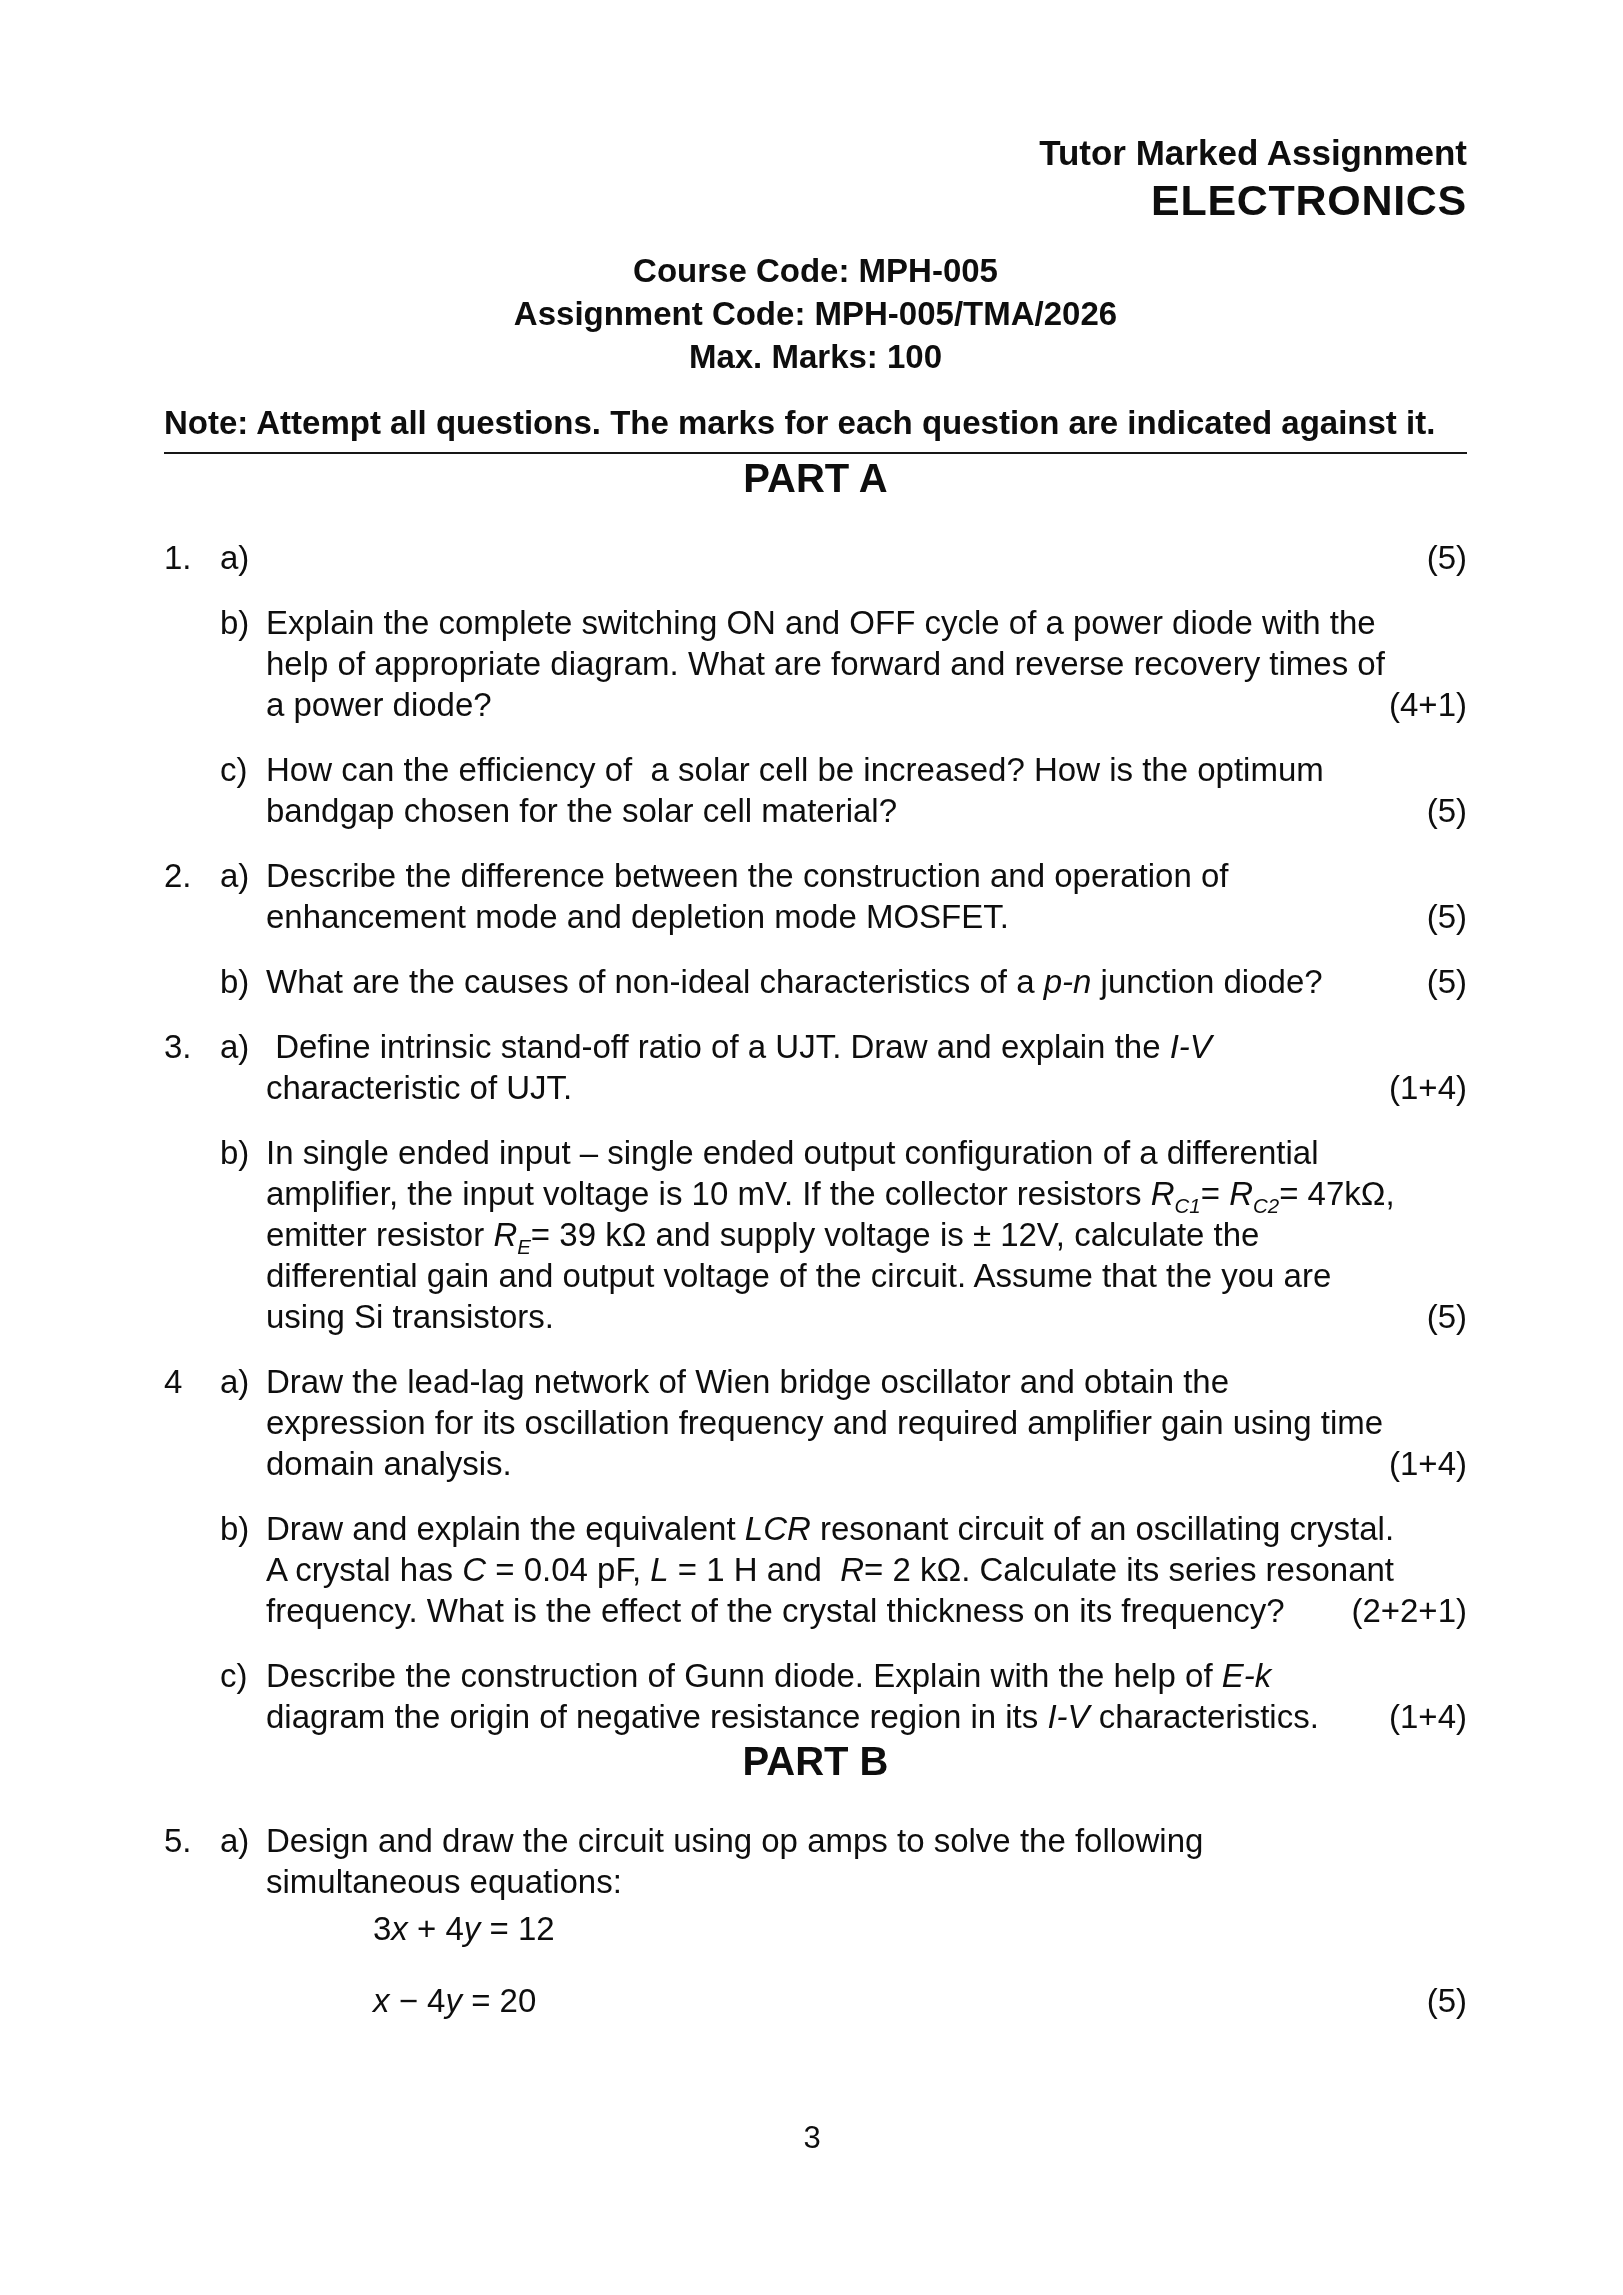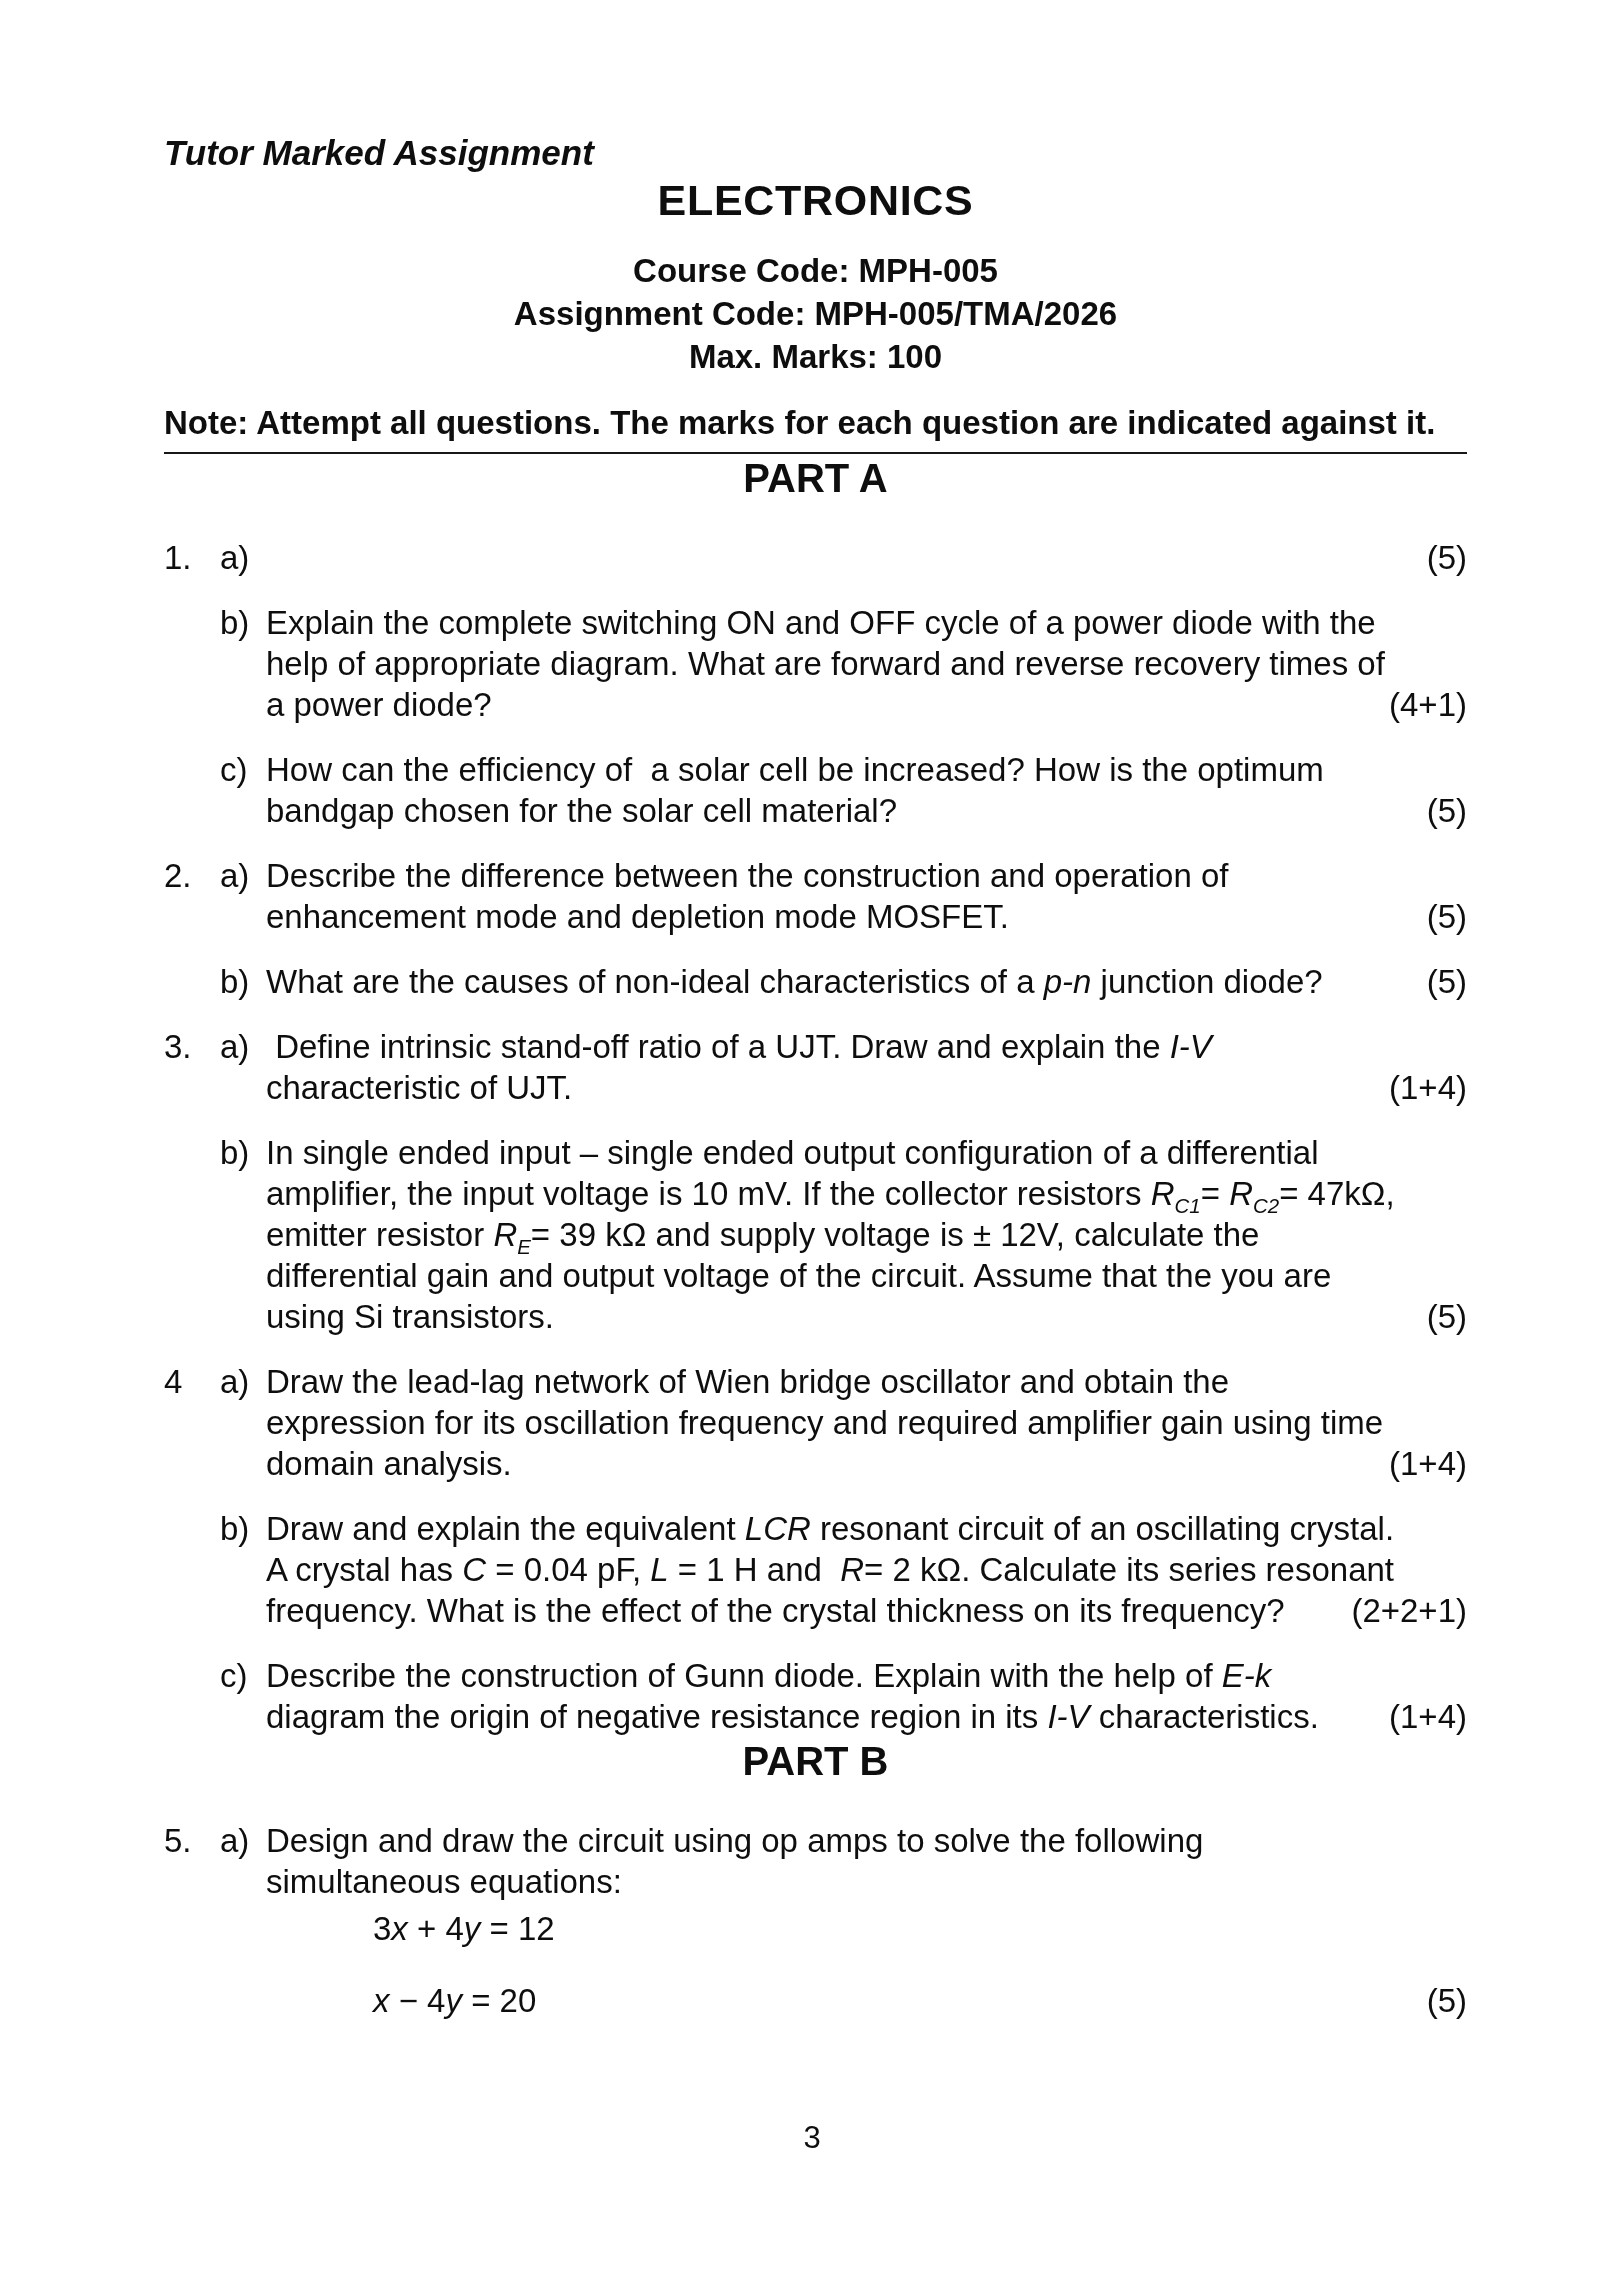--- a/index.html
+++ b/index.html
@@ -7,22 +7,22 @@
     position:relative;
     width:1624px;height:2295px;
     margin:0 auto;
     background:#ffffff;
     color:#0e0e0e;
     font-family:"Liberation Sans","DejaVu Sans",sans-serif;
     font-size:33px;
     overflow:hidden;
   }
   .content{position:absolute;left:164px;top:0;width:1303px;}
-  .title1{margin-top:132px;text-align:left;font-weight:700;font-size:35px;line-height:1.2;font-style:italic;}
-  .title2{margin-top:1.3px;text-align:center;font-weight:700;font-size:43px;line-height:1.2;letter-spacing:0.7px;}
+  .title1{margin-top:132px;text-align:right;font-weight:700;font-size:35px;line-height:1.2;}
+  .title2{margin-top:1.3px;text-align:right;font-weight:700;font-size:43px;line-height:1.2;letter-spacing:0.7px;}
   .codes{margin-top:22px;text-align:center;font-weight:700;font-size:33px;line-height:43px;}
   .note{margin-top:24px;font-weight:700;font-size:33px;line-height:41px;}
   .rule{margin-top:9.2px;border-top:2.6px solid #171717;}
   .section-title{text-align:center;font-weight:700;font-size:40px;line-height:1.2;}
   .qpart{position:relative;display:flex;margin-top:24px;line-height:41px;}
   .qpart.first{margin-top:35px;}
   .qnum{flex:none;width:56px;}
   .qletter{flex:none;width:46px;}
   .qmain{flex:none;width:1130px;}
   .qtext{white-space:pre-wrap;}

